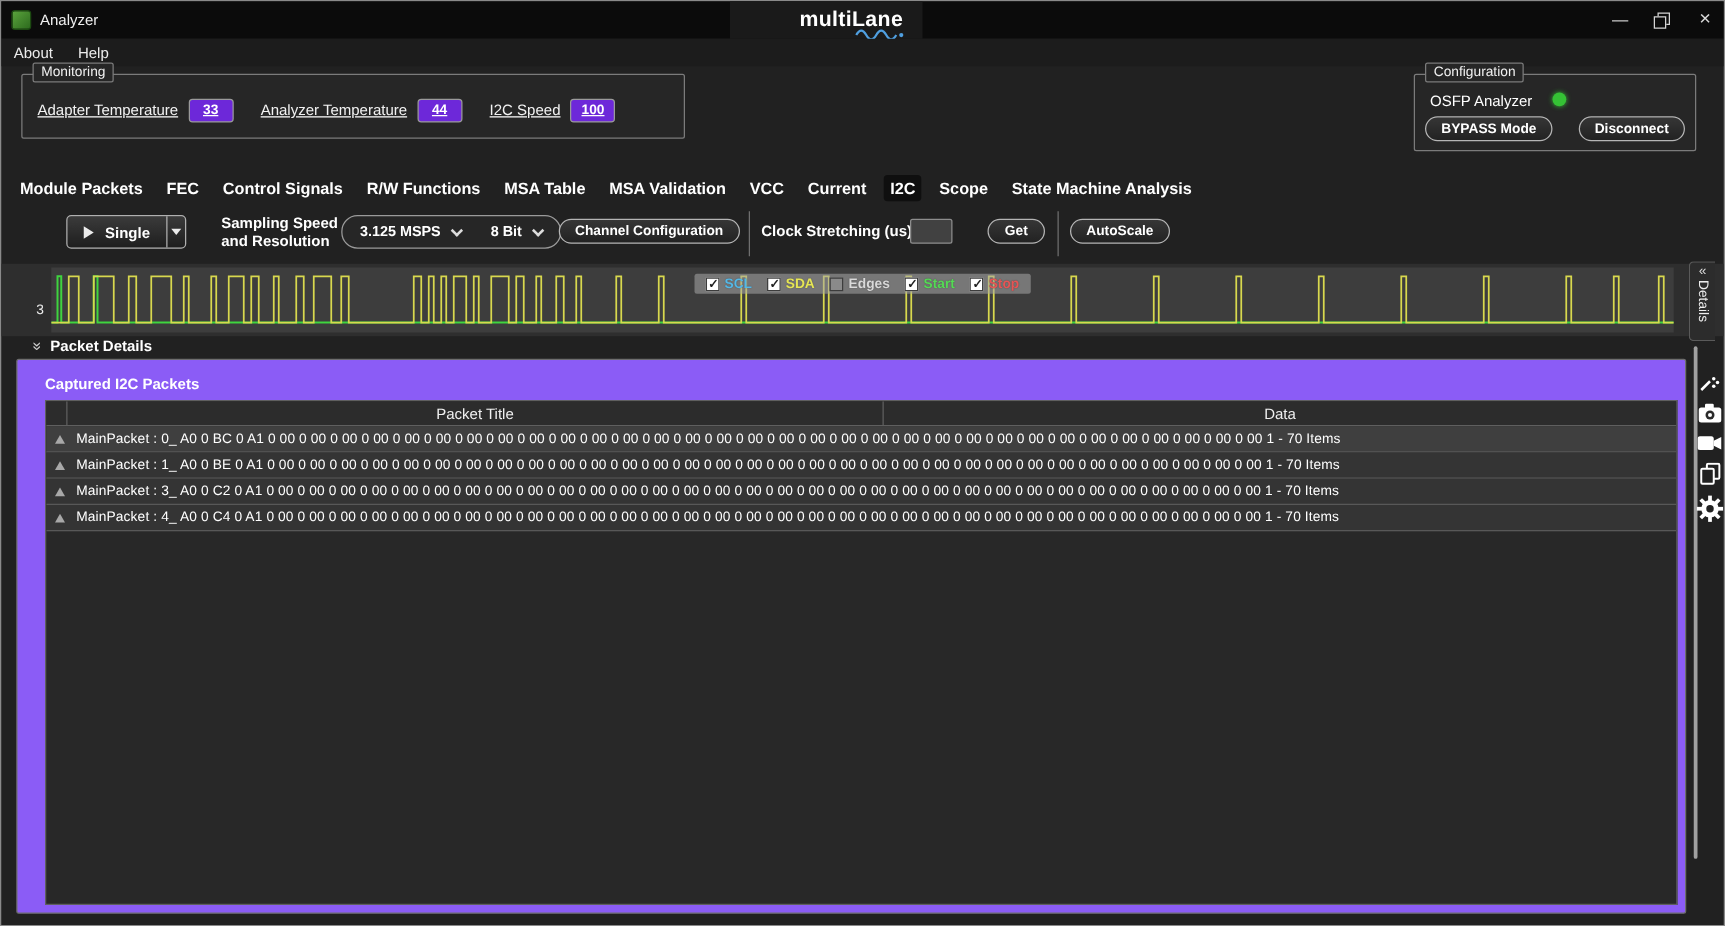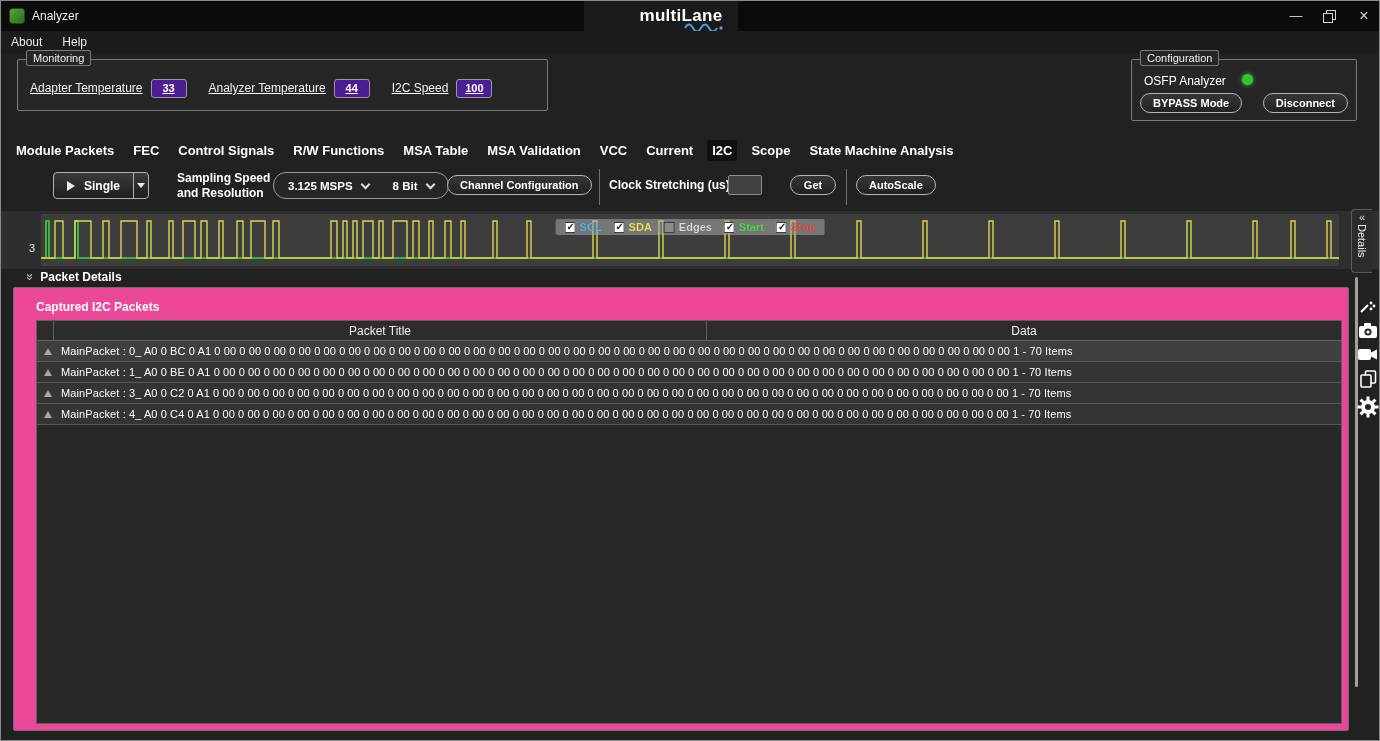--- a/index.html
+++ b/index.html
@@ -30,21 +30,21 @@
              display:flex; align-items:center; gap:20px; padding-left:10px; font-size:12px; }
   .menu-item { color:#ececec; }
 
   
   .groupbox { position:absolute; border:1px solid #7b7b7b; background:#262626; border-radius:2px; }
   .gb-title { position:absolute; top:-10px; left:8px; font-size:11px; padding:1px 6px;
               background:#262626; border:1px solid #7b7b7b; border-radius:2px; color:#f0f0f0; }
   #monitoring { left:16px; top:58px; width:531px; height:52px; }
   .mon-row { display:flex; align-items:center; height:100%; padding:6px 12px 0;text-decoration:underline; }
   .mon-label { font-size:12px; color:#f2f2f2; margin-right:8px; }
-  .mon-input { width:36px; height:19px; background:#4c1d95; border:1px solid #9a9a9a; border-radius:3px;
+  .mon-input { width:36px; height:19px; background:#6d28d9; border:1px solid #9a9a9a; border-radius:3px;
                color:#fff; font-weight:bold; font-size:11px; text-align:center; font-family:inherit; margin-right:22px; }
   #configuration { left:1130px; top:58px; width:226px; height:62px; }
   .cfg-device { position:absolute; left:12px; top:14px; font-size:12px; }
   .status-dot { position:absolute; left:110px; top:14px; width:11px; height:11px; border-radius:50%;
                 background:#35c235; box-shadow:0 0 4px #35c235; }
   .cfg-buttons { position:absolute; left:8px; right:8px; bottom:7px; display:flex; justify-content:space-between; }
   .btn-pill { background:linear-gradient(#363636,#222); border:1px solid #b5b5b5; border-radius:11px;
               color:#fff; font-size:11px; font-weight:bold; padding:3px 12px; font-family:inherit; }
 
   
@@ -86,21 +86,21 @@
   .leg-item { display:flex; gap:4px; align-items:center; }
   .leg-box { width:11px; height:11px; background:#8a8a8a; border:1px solid #3c3c3c; position:relative; }
   .leg-box.checked { background:#fff; }
   .leg-box.checked::after { content:'✓'; position:absolute; left:1px; top:-2px; font-size:10px; color:#1e1e1e; font-weight:bold; }
   .leg-label { font-size:11px; font-weight:bold; text-shadow:0 0 1px rgba(0,0,0,.4); }
 
   
   .pd-header { position:absolute; left:24px; top:269px; display:flex; gap:8px; align-items:center; }
   .pd-chevrons { color:#cfcfcf; font-size:13px; transform:rotate(-90deg); display:inline-block; line-height:12px; }
   .pd-title { font-size:12px; font-weight:bold; }
-  #packet-group { left:12px; top:286px; width:1336px; height:444px; border:1px solid #6e6e6e; background:#ec4899; border-radius:2px; }
+  #packet-group { left:12px; top:286px; width:1336px; height:444px; border:1px solid #6e6e6e; background:#8b5cf6; border-radius:2px; }
   .captured-label { position:absolute; left:22px; top:12px; font-size:12px; font-weight:bold; }
   .ptable { position:absolute; left:22px; top:32px; width:1306px; bottom:6px; border:1px solid #5f5f5f; background:#282828; overflow:hidden; }
   .pt-header { display:flex; height:20px; background:#2c2c2c; border-bottom:1px solid #5f5f5f; font-size:12px; color:#f0f0f0; }
   .pt-h-exp { width:17px; border-right:1px solid #5f5f5f; }
   .pt-h-title { width:653px; border-right:1px solid #5f5f5f; display:flex; align-items:center; justify-content:center; }
   .pt-h-data { flex:1; display:flex; align-items:center; justify-content:center; }
   .prow { display:flex; align-items:center; height:21px; border-bottom:1px solid #585858;
           background:#343434; white-space:nowrap; overflow:hidden; }
   .prow.first { background:#3f3f3f; }
   .tri { width:0; height:0; border-left:4.5px solid transparent; border-right:4.5px solid transparent;

